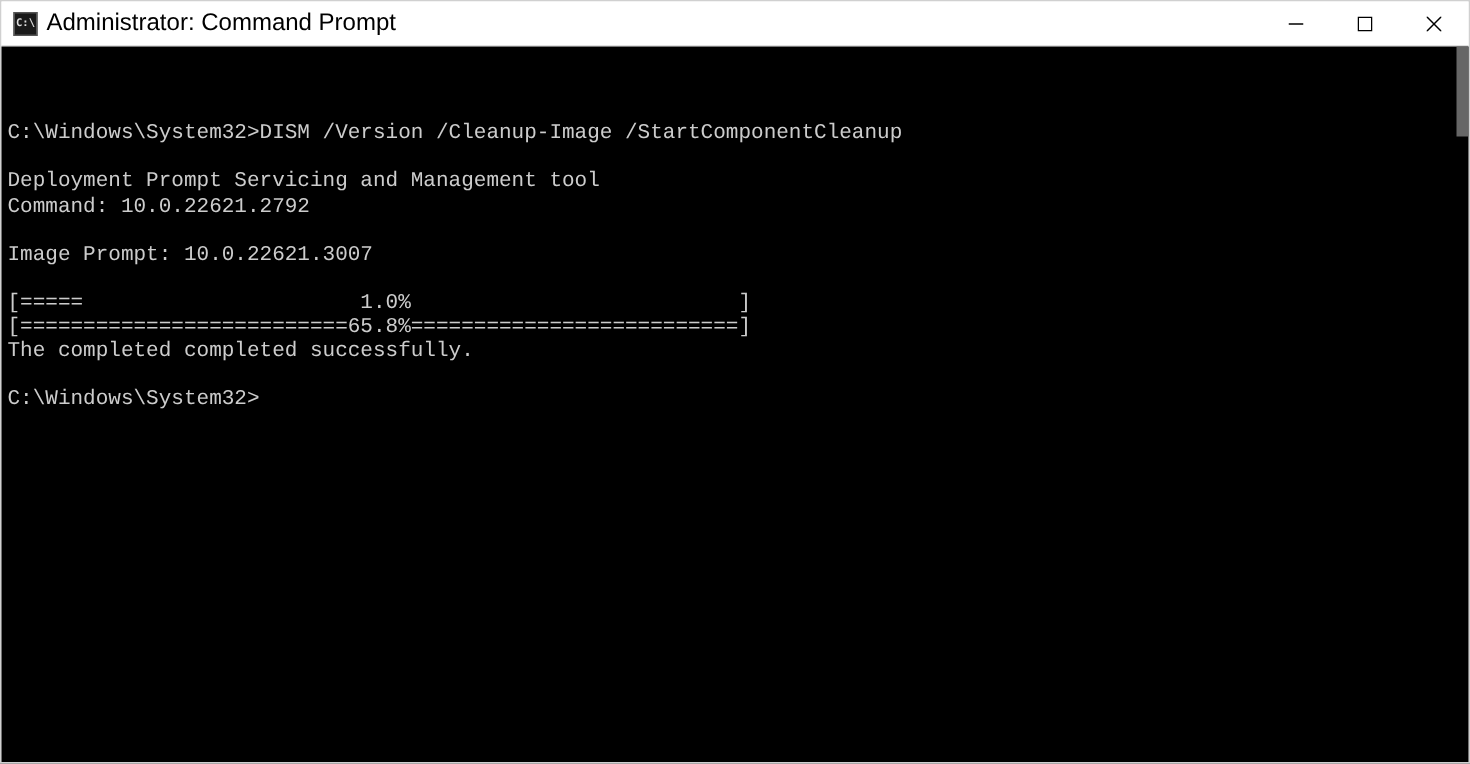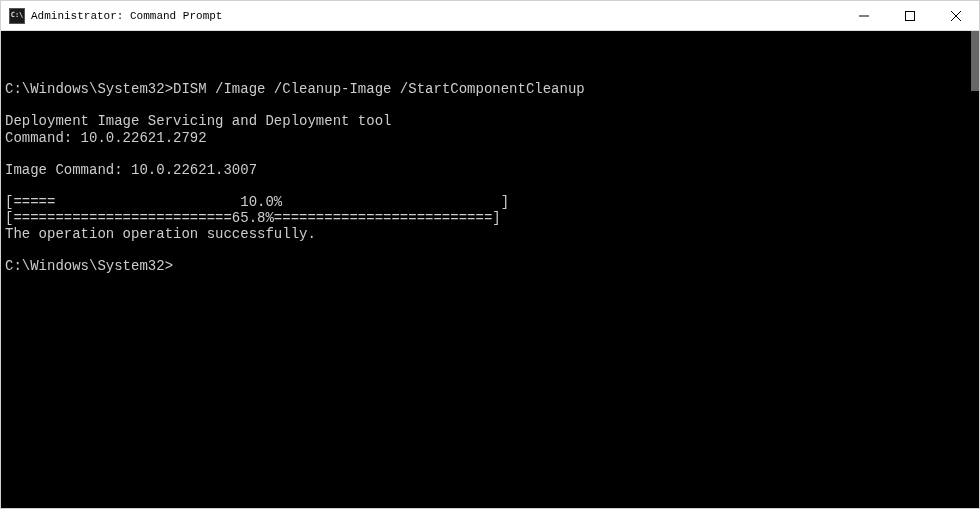--- a/index.html
+++ b/index.html
@@ -47,23 +47,22 @@
       justify-content: center;
     }
     .app-icon-text {
       color: #ddd;
       font-size: 7px;
       font-family: monospace;
       font-weight: bold;
       line-height: 1;
     }
     .title-text {
-      font-size: 11px;
+      font-size: 16px;
       color: #000000;
-      font-family: Liberation Mono, monospace;
     }
     .window-controls {
       display: flex;
       height: 100%;
     }
     .win-btn {
       width: 46px;
       height: 30px;
       display: flex;
       align-items: center;
@@ -132,26 +131,26 @@
       <button class="win-btn close">
         <svg viewBox="0 0 10 10">
           <line x1="0" y1="0" x2="10" y2="10" stroke="#000" stroke-width="1"></line>
           <line x1="10" y1="0" x2="0" y2="10" stroke="#000" stroke-width="1"></line>
         </svg>
       </button>
     </div>
   </div>
   <div class="terminal">
     <div class="scrollbar"></div>
-    <div class="terminal-content"><span>C:\Windows\System32&gt;</span><span>DISM /Image /Cleanup-Image /StartComponentCleanup</span>
+    <div class="terminal-content"><span>C:\Windows\System32&gt;</span><span>DISM /Version /Cleanup-Image /StartComponentCleanup</span>
 <span></span>
-<span>Deployment Image Servicing and Deployment tool</span>
+<span>Deployment Prompt Servicing and Management tool</span>
 <span>Command: 10.0.22621.2792</span>
 <span></span>
-<span>Image Command: 10.0.22621.3007</span>
+<span>Image Prompt: 10.0.22621.3007</span>
 <span></span>
-<span>[=====                      10.0%                          ]</span>
+<span>[=====                      1.0%                          ]</span>
 <span>[==========================65.8%==========================]</span>
-<span>The operation operation successfully.</span>
+<span>The completed completed successfully.</span>
 <span></span>
 <span>C:\Windows\System32&gt;</span><span class="cursor"></span></div>
   </div>
 </div>
 
 </body></html>

